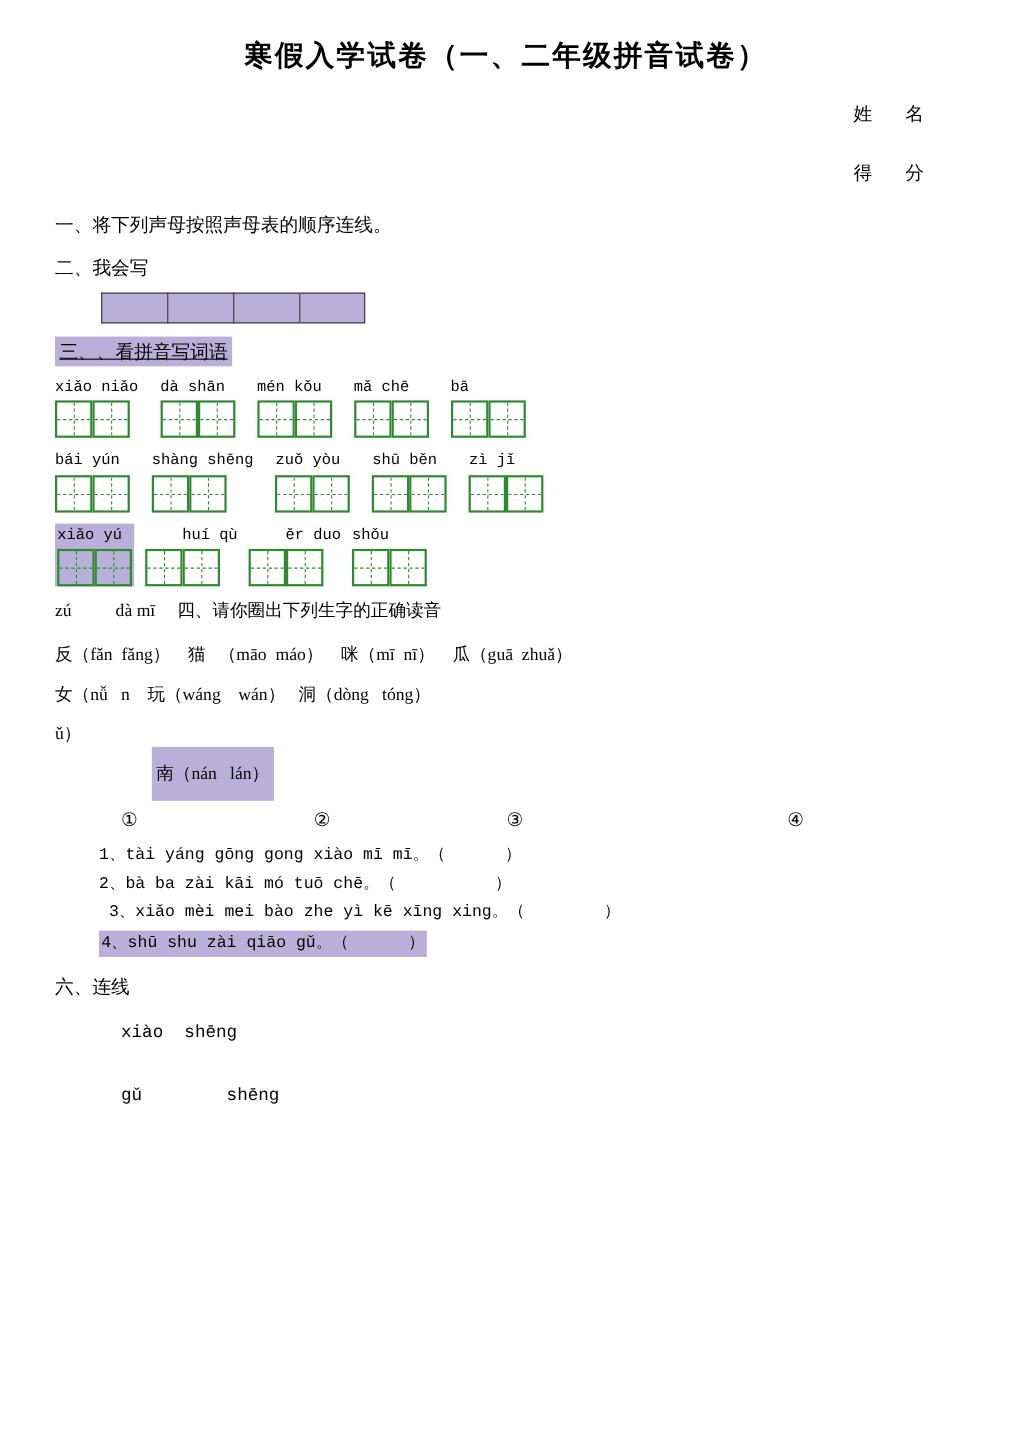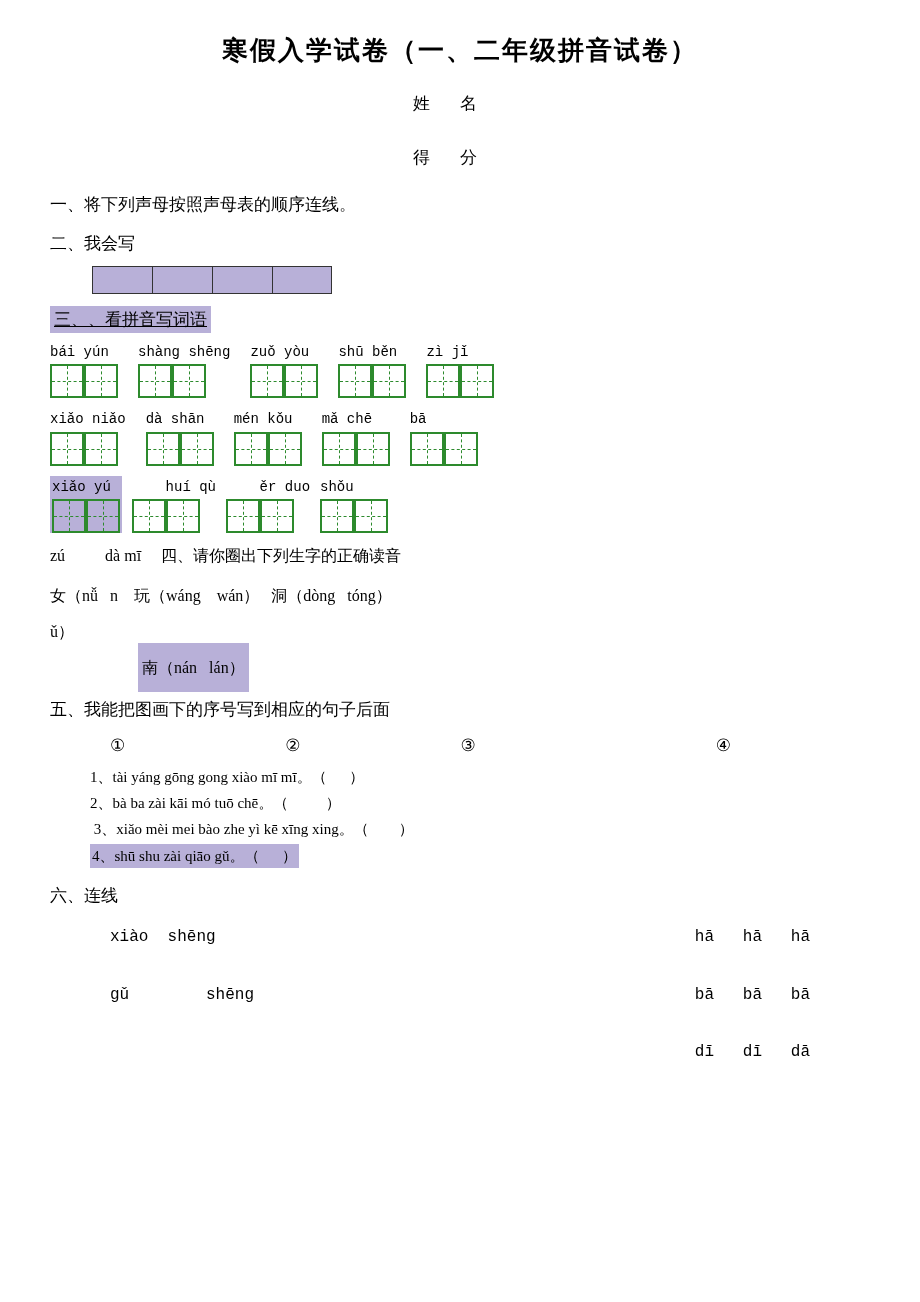--- a/index.html
+++ b/index.html
@@ -14,21 +14,21 @@
       line-height: 1.6;
     }
     .title {
       text-align: center;
       font-size: 26px;
       font-weight: bold;
       margin-bottom: 18px;
       letter-spacing: 2px;
     }
     .name-score {
-      text-align: center;
+      text-align: right;
       font-size: 17px;
       margin-bottom: 20px;
       letter-spacing: 30px;
     }
     .section {
       margin-bottom: 12px;
     }
     .section-title {
       font-size: 17px;
       margin-bottom: 8px;
@@ -98,21 +98,21 @@
       line-height: 2.0;
     }
     .reading-row {
       margin-bottom: 4px;
     }
     .numbered-items {
       margin-left: 40px;
     }
     .numbered-item {
       margin-bottom: 2px;
-      font-family: Liberation Serif, serif;
+      font-family: Liberation Mono, monospace;
       font-size: 15px;
     }
     .circle-nums {
       display: flex;
       gap: 160px;
       margin-bottom: 6px;
       font-size: 17px;
       margin-left: 60px;
     }
     .col-left, .col-right {
@@ -169,148 +169,148 @@
       <div class="yunmu-cell highlight-bg"></div>
     </div>
   </div>
 </div>
 
 <div class="section">
   <div class="section3-title">三、、看拼音写词语</div>
   
   
   <div style="display:flex; flex-wrap:wrap; align-items:flex-end; gap:10px; margin-bottom:4px;">
-    <div class="word-group">
-      <div class="pinyin-text">bái  yún</div>
-      <div class="char-boxes">
-        <div class="grid-cross">
-            <div class="h-line"></div>
-            <div class="v-line"></div>
-          </div>
-        <div class="grid-cross">
-            <div class="h-line"></div>
-            <div class="v-line"></div>
-          </div>
-      </div>
-    </div>
-    <div class="word-group">
-      <div class="pinyin-text">shàng  shēng</div>
-      <div class="char-boxes">
-        <div class="grid-cross">
-            <div class="h-line"></div>
-            <div class="v-line"></div>
-          </div>
-        <div class="grid-cross">
-            <div class="h-line"></div>
-            <div class="v-line"></div>
-          </div>
-      </div>
-    </div>
-    <div class="word-group">
-      <div class="pinyin-text">zuǒ  yòu</div>
-      <div class="char-boxes">
-        <div class="grid-cross">
-            <div class="h-line"></div>
-            <div class="v-line"></div>
-          </div>
-        <div class="grid-cross">
-            <div class="h-line"></div>
-            <div class="v-line"></div>
-          </div>
-      </div>
-    </div>
-    <div class="word-group">
-      <div class="pinyin-text">shū  běn</div>
-      <div class="char-boxes">
-        <div class="grid-cross">
-            <div class="h-line"></div>
-            <div class="v-line"></div>
-          </div>
-        <div class="grid-cross">
-            <div class="h-line"></div>
-            <div class="v-line"></div>
-          </div>
-      </div>
-    </div>
-    <div class="word-group">
-      <div class="pinyin-text">zì  jǐ</div>
+
+    <div class="word-group">
+      <div class="pinyin-text">xiǎo  niǎo</div>
+      <div class="char-boxes">
+        <div class="grid-cross">
+            <div class="h-line"></div>
+            <div class="v-line"></div>
+          </div>
+        <div class="grid-cross">
+            <div class="h-line"></div>
+            <div class="v-line"></div>
+          </div>
+      </div>
+    </div>
+
+    <div class="word-group">
+      <div class="pinyin-text">dà  shān</div>
+      <div class="char-boxes">
+        <div class="grid-cross">
+            <div class="h-line"></div>
+            <div class="v-line"></div>
+          </div>
+        <div class="grid-cross">
+            <div class="h-line"></div>
+            <div class="v-line"></div>
+          </div>
+      </div>
+    </div>
+
+    <div class="word-group">
+      <div class="pinyin-text">mén  kǒu</div>
+      <div class="char-boxes">
+        <div class="grid-cross">
+            <div class="h-line"></div>
+            <div class="v-line"></div>
+          </div>
+        <div class="grid-cross">
+            <div class="h-line"></div>
+            <div class="v-line"></div>
+          </div>
+      </div>
+    </div>
+
+    <div class="word-group">
+      <div class="pinyin-text">mǎ  chē</div>
+      <div class="char-boxes">
+        <div class="grid-cross">
+            <div class="h-line"></div>
+            <div class="v-line"></div>
+          </div>
+        <div class="grid-cross">
+            <div class="h-line"></div>
+            <div class="v-line"></div>
+          </div>
+      </div>
+    </div>
+
+    <div class="word-group">
+      <div class="pinyin-text">bā</div>
       <div class="char-boxes">
         <div class="grid-cross">
             <div class="h-line"></div>
             <div class="v-line"></div>
           </div>
         <div class="grid-cross">
             <div class="h-line"></div>
             <div class="v-line"></div>
           </div>
       </div>
     </div>
   </div>
 
   
   <div style="display:flex; flex-wrap:wrap; align-items:flex-end; gap:10px; margin-bottom:4px;">
-
-    <div class="word-group">
-      <div class="pinyin-text">xiǎo  niǎo</div>
-      <div class="char-boxes">
-        <div class="grid-cross">
-            <div class="h-line"></div>
-            <div class="v-line"></div>
-          </div>
-        <div class="grid-cross">
-            <div class="h-line"></div>
-            <div class="v-line"></div>
-          </div>
-      </div>
-    </div>
-
-    <div class="word-group">
-      <div class="pinyin-text">dà  shān</div>
-      <div class="char-boxes">
-        <div class="grid-cross">
-            <div class="h-line"></div>
-            <div class="v-line"></div>
-          </div>
-        <div class="grid-cross">
-            <div class="h-line"></div>
-            <div class="v-line"></div>
-          </div>
-      </div>
-    </div>
-
-    <div class="word-group">
-      <div class="pinyin-text">mén  kǒu</div>
-      <div class="char-boxes">
-        <div class="grid-cross">
-            <div class="h-line"></div>
-            <div class="v-line"></div>
-          </div>
-        <div class="grid-cross">
-            <div class="h-line"></div>
-            <div class="v-line"></div>
-          </div>
-      </div>
-    </div>
-
-    <div class="word-group">
-      <div class="pinyin-text">mǎ  chē</div>
-      <div class="char-boxes">
-        <div class="grid-cross">
-            <div class="h-line"></div>
-            <div class="v-line"></div>
-          </div>
-        <div class="grid-cross">
-            <div class="h-line"></div>
-            <div class="v-line"></div>
-          </div>
-      </div>
-    </div>
-
-    <div class="word-group">
-      <div class="pinyin-text">bā</div>
+    <div class="word-group">
+      <div class="pinyin-text">bái  yún</div>
+      <div class="char-boxes">
+        <div class="grid-cross">
+            <div class="h-line"></div>
+            <div class="v-line"></div>
+          </div>
+        <div class="grid-cross">
+            <div class="h-line"></div>
+            <div class="v-line"></div>
+          </div>
+      </div>
+    </div>
+    <div class="word-group">
+      <div class="pinyin-text">shàng  shēng</div>
+      <div class="char-boxes">
+        <div class="grid-cross">
+            <div class="h-line"></div>
+            <div class="v-line"></div>
+          </div>
+        <div class="grid-cross">
+            <div class="h-line"></div>
+            <div class="v-line"></div>
+          </div>
+      </div>
+    </div>
+    <div class="word-group">
+      <div class="pinyin-text">zuǒ  yòu</div>
+      <div class="char-boxes">
+        <div class="grid-cross">
+            <div class="h-line"></div>
+            <div class="v-line"></div>
+          </div>
+        <div class="grid-cross">
+            <div class="h-line"></div>
+            <div class="v-line"></div>
+          </div>
+      </div>
+    </div>
+    <div class="word-group">
+      <div class="pinyin-text">shū  běn</div>
+      <div class="char-boxes">
+        <div class="grid-cross">
+            <div class="h-line"></div>
+            <div class="v-line"></div>
+          </div>
+        <div class="grid-cross">
+            <div class="h-line"></div>
+            <div class="v-line"></div>
+          </div>
+      </div>
+    </div>
+    <div class="word-group">
+      <div class="pinyin-text">zì  jǐ</div>
       <div class="char-boxes">
         <div class="grid-cross">
             <div class="h-line"></div>
             <div class="v-line"></div>
           </div>
         <div class="grid-cross">
             <div class="h-line"></div>
             <div class="v-line"></div>
           </div>
       </div>
@@ -378,34 +378,36 @@
     &nbsp;&nbsp;&nbsp;&nbsp;&nbsp;&nbsp;&nbsp;&nbsp;
     <span>dà  mī</span>
     &nbsp;&nbsp;&nbsp;
     <span>四、请你圈出下列生字的正确读音</span>
   </div>
 </div>
 
 <div class="section">
   <div class="section4-content">
     <div class="reading-row">
+      反（fǎn &nbsp;fǎng）&nbsp;&nbsp;&nbsp;&nbsp;猫&nbsp;&nbsp;&nbsp;（māo &nbsp;máo）&nbsp;&nbsp;&nbsp;&nbsp;咪（mī &nbsp;nī）&nbsp;&nbsp;&nbsp;&nbsp;瓜（guā &nbsp;zhuǎ）
+    </div>
+    <div class="reading-row">
       女（nǚ &nbsp;&nbsp;n &nbsp;&nbsp;&nbsp;玩（wáng &nbsp;&nbsp;&nbsp;wán）&nbsp;&nbsp;&nbsp;洞（dòng &nbsp;&nbsp;tóng）
     </div>
     <div class="reading-row">
       ǔ）
     </div>
     <div class="reading-row">
       &nbsp;&nbsp;&nbsp;&nbsp;&nbsp;&nbsp;&nbsp;&nbsp;&nbsp;&nbsp;&nbsp;&nbsp;&nbsp;&nbsp;&nbsp;&nbsp;&nbsp;&nbsp;&nbsp;&nbsp;&nbsp;
       <span style="background:#b8b0d8; padding:16px 4px;">南（nán &nbsp;&nbsp;lán）</span>
     </div>
   </div>
 </div>
 
 <div class="section">
-  <div class="section-title">五、我能把图画下的序号写到相应的句子后面</div>
   <div class="circle-nums">
     <span>①</span>
     <span>②</span>
     <span>③</span>
     <span style="margin-left:80px;">④</span>
   </div>
   <div class="numbered-items">
     <div class="numbered-item">
       1、tài yáng gōng gong xiào mī mī。（&nbsp;&nbsp;&nbsp;&nbsp;&nbsp;&nbsp;）
     </div>
@@ -421,19 +423,14 @@
   </div>
 </div>
 
 <div class="section">
   <div class="section-title">六、连线</div>
   <div style="display:flex; justify-content:space-between; margin-left:60px; margin-right:60px; font-family:'Courier New', monospace; font-size:16px; line-height:2.6;">
     <div class="col-left">
       <div>xiào  &nbsp;shēng</div>
       <div>gǔ &nbsp;&nbsp;&nbsp;&nbsp;&nbsp;&nbsp;&nbsp;shēng</div>
     </div>
-    <div class="col-right">
-      <div>hā &nbsp;&nbsp;hā &nbsp;&nbsp;hā</div>
-      <div>bā &nbsp;&nbsp;bā &nbsp;&nbsp;bā</div>
-      <div>dī &nbsp;&nbsp;dī &nbsp;&nbsp;dā</div>
-    </div>
   </div>
 </div>
 
 </body></html>

